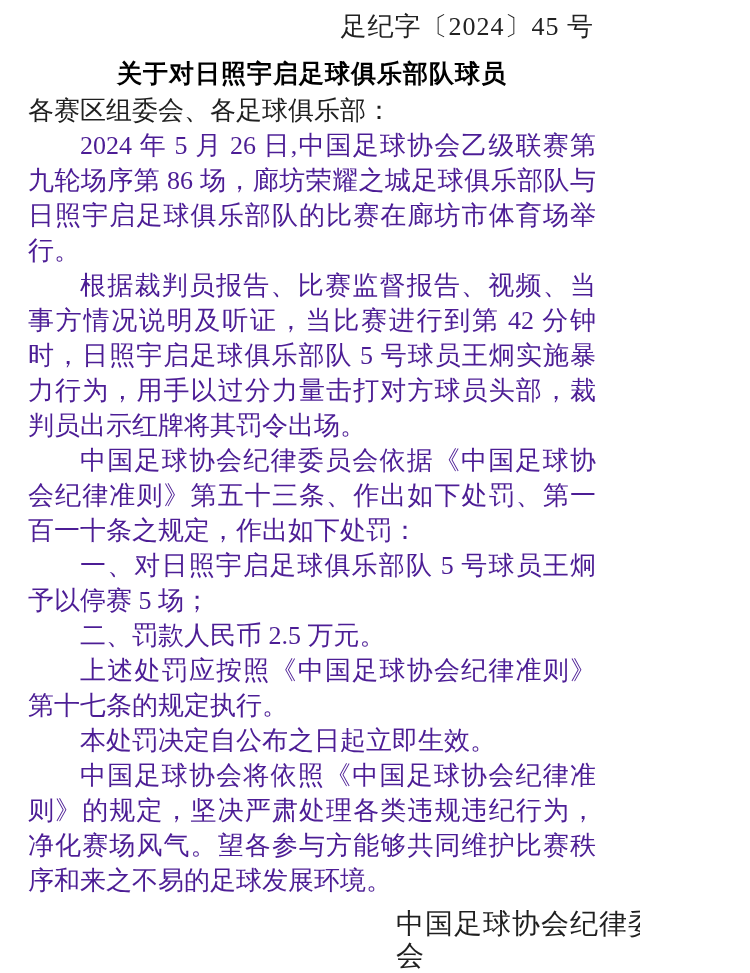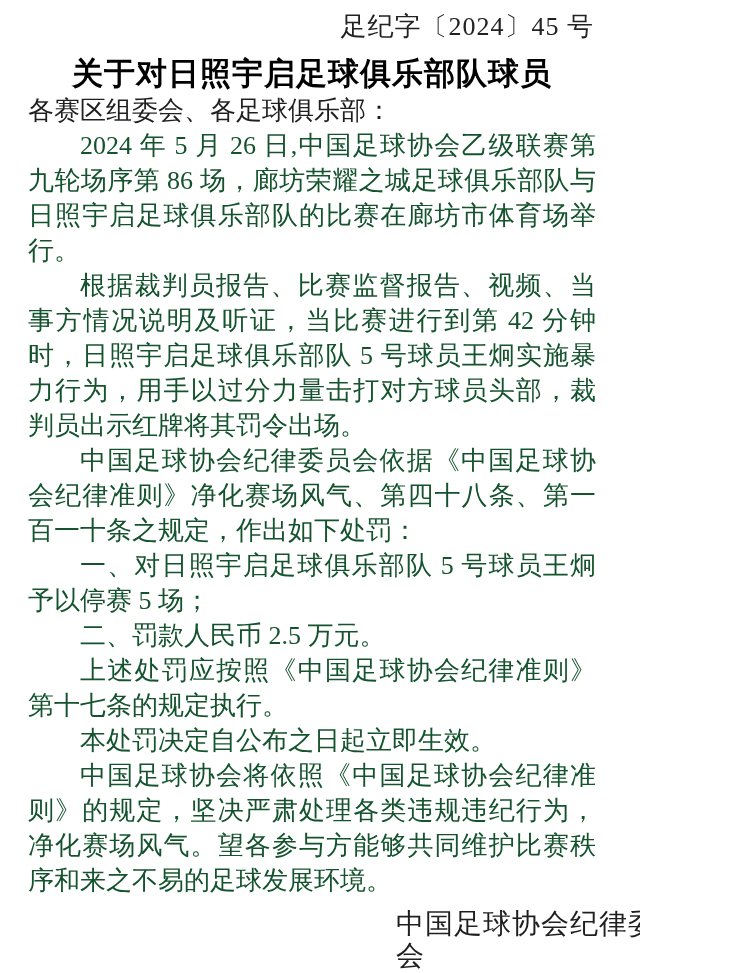--- a/index.html
+++ b/index.html
@@ -22,38 +22,38 @@
     text-align: right;
     font-size: 26px;
     line-height: 34px;
     margin: 2px 2px 0 0;
     color: #222222;
     letter-spacing: 1px;
   }
   .doc-title {
     text-align: center;
     font-weight: bold;
-    font-size: 31px;
+    font-size: 25px;
     line-height: 41px;
     margin-top: 9px;
     color: #000000;
     letter-spacing: 1px;
   }
   .salutation {
     font-size: 26px;
     line-height: 34px;
     color: #1f1f1f;
   }
   .body-text p {
     font-size: 26px;
     line-height: 35px;
     margin: 0;
     text-indent: 2em;
     text-align: justify;
-    color: #14532d;
+    color: #4c1d95;
   }
   .sign-block {
     width: 310px;
     margin: 10px 0 0 368px;
     display: flex;
     flex-direction: column;
     align-items: center;
   }
   .sign-org {
     font-size: 28px;
@@ -82,21 +82,21 @@
 
   <div class="doc-title">
     <div>关于对日照宇启足球俱乐部队球员</div>
   </div>
 
   <div class="salutation">各赛区组委会、各足球俱乐部：</div>
 
   <div class="body-text">
     <p>2024 年 5 月 26 日,中国足球协会乙级联赛第九轮场序第 86 场，廊坊荣耀之城足球俱乐部队与日照宇启足球俱乐部队的比赛在廊坊市体育场举行。</p>
     <p>根据裁判员报告、比赛监督报告、视频、当事方情况说明及听证，当比赛进行到第 42 分钟时，日照宇启足球俱乐部队 5 号球员王炯实施暴力行为，用手以过分力量击打对方球员头部，裁判员出示红牌将其罚令出场。</p>
-    <p>中国足球协会纪律委员会依据《中国足球协会纪律准则》净化赛场风气、第四十八条、第一百一十条之规定，作出如下处罚：</p>
+    <p>中国足球协会纪律委员会依据《中国足球协会纪律准则》第五十三条、作出如下处罚、第一百一十条之规定，作出如下处罚：</p>
     <p>一、对日照宇启足球俱乐部队 5 号球员王炯予以停赛 5 场；</p>
     <p>二、罚款人民币 2.5 万元。</p>
     <p>上述处罚应按照《中国足球协会纪律准则》第十七条的规定执行。</p>
     <p>本处罚决定自公布之日起立即生效。</p>
     <p>中国足球协会将依照《中国足球协会纪律准则》的规定，坚决严肃处理各类违规违纪行为，净化赛场风气。望各参与方能够共同维护比赛秩序和来之不易的足球发展环境。</p>
   </div>
 
   <div class="sign-block">
     <div class="sign-org">中国足球协会纪律委员会</div>
     <div class="sign-title">副主任：徐家力</div>

